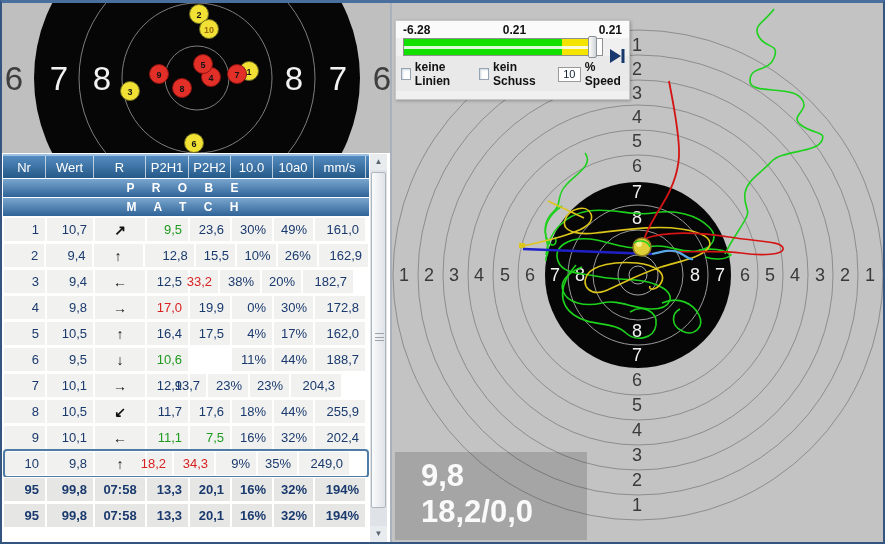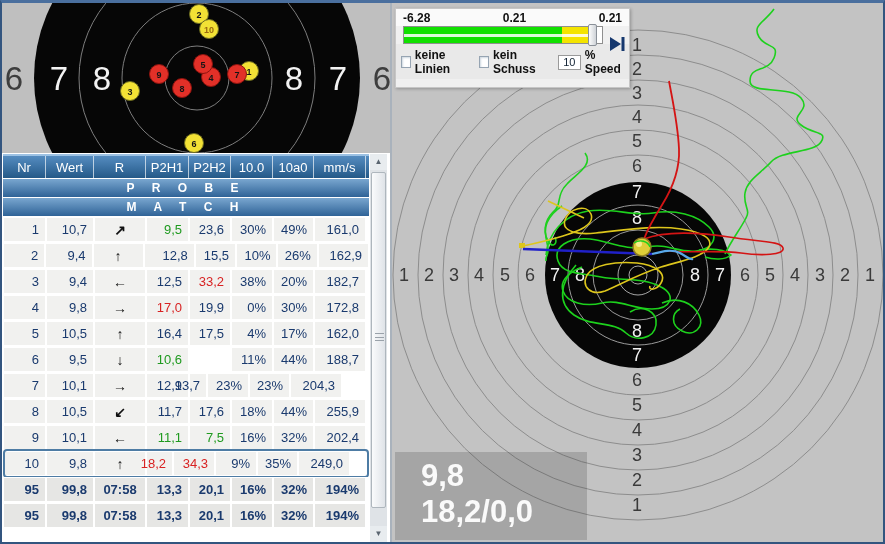--- a/index.html
+++ b/index.html
@@ -33,21 +33,21 @@
   .sb-up { top:0; } .sb-down { bottom:0; }
   .sb-thumb { position:absolute; left:1px; top:18px; width:15px; height:336px; background:linear-gradient(90deg,#fafbfc,#dfe3e8); border:1px solid #aeb6bd; border-radius:2px; }
   .sb-grip { position:absolute; left:3px; top:160px; width:9px; height:8px; border-top:1px solid #9aa2aa; border-bottom:1px solid #9aa2aa; }
   .sb-grip::after { content:""; display:block; margin-top:3px; border-top:1px solid #9aa2aa; }
 
   
   .right-pane { position:absolute; left:390px; top:0; width:493px; height:539px; background:#c3c3c3; overflow:hidden; }
   .right-pane svg.scene { position:absolute; left:0; top:0; }
 
   
-  .ctrl-panel { position:absolute; left:3px; top:5px; width:235px; height:80px; background:#f0f0f0; border:1px solid #c6c6c6; box-shadow:1px 1px 3px rgba(0,0,0,.25); font-size:12px; }
+  .ctrl-panel { position:absolute; left:3px; top:17px; width:235px; height:80px; background:#f0f0f0; border:1px solid #c6c6c6; box-shadow:1px 1px 3px rgba(0,0,0,.25); font-size:12px; }
   .scale-row { display:flex; justify-content:space-between; padding:2px 7px 1px 7px; font-weight:bold; color:#111; background:#fafafa; }
   .bar-wrap { position:relative; margin:0 26px 0 7px; height:18px; background:#fff; border:1px solid #8f8f8f; }
   .bar-green { position:absolute; left:0; top:0; bottom:0; width:80%; background:#11e000; }
   .bar-yellow { position:absolute; left:80%; top:0; bottom:0; width:13%; background:#f4e400; }
   .bar-gloss { position:absolute; left:0; top:7px; height:3px; width:93%; background:rgba(255,255,255,.85); }
   .bar-thumb { position:absolute; left:93%; top:-3px; width:9px; height:22px; background:linear-gradient(90deg,#fcfcfc,#cfd3d8); border:1px solid #8a9098; border-radius:2px; }
   .play-btn { position:absolute; right:3px; top:25px; width:18px; height:20px; cursor:pointer; }
   .cb-row { display:flex; align-items:center; gap:4px; padding:4px 5px 3px 5px; background:#e9e9e9; font-weight:bold; color:#111; }
   .checkbox { width:12px; height:12px; background:#fff; border:1px solid #96a4b2; box-shadow:inset 1px 1px 2px #cfd8e0; }
   .speed-input { width:23px; height:15px; border:1px solid #9a9a9a; font-size:11px; text-align:center; color:#123; margin-left:6px; font-family:"Liberation Sans",sans-serif; }
@@ -154,21 +154,21 @@
           <div class="t-cell a-r" style="width: 42px;">15,5</div>
           <div class="t-cell a-r" style="width: 42px;">10%</div>
           <div class="t-cell a-r" style="width: 41px;">26%</div>
           <div class="t-cell a-r" style="width: 52px;">162,9</div>
         </div>
         <div class="t-row">
           <div class="t-cell a-r" style="width: 43px;">3</div>
           <div class="t-cell a-r" style="width: 48px;">9,4</div>
           <div class="t-cell a-c arrow" style="width: 52px;">←</div>
           <div class="t-cell a-r" style="width: 43px;">12,5</div>
-          <div class="t-cell a-r red" style="width: 42px;">33,2</div>
+          <div class="t-cell a-r red" style="width: 30px;">33,2</div>
           <div class="t-cell a-r" style="width: 42px;">38%</div>
           <div class="t-cell a-r" style="width: 41px;">20%</div>
           <div class="t-cell a-r" style="width: 52px;">182,7</div>
         </div>
         <div class="t-row">
           <div class="t-cell a-r" style="width: 43px;">4</div>
           <div class="t-cell a-r" style="width: 48px;">9,8</div>
           <div class="t-cell a-c arrow" style="width: 52px;">→</div>
           <div class="t-cell a-r red" style="width: 43px;">17,0</div>
           <div class="t-cell a-r" style="width: 42px;">19,9</div>

